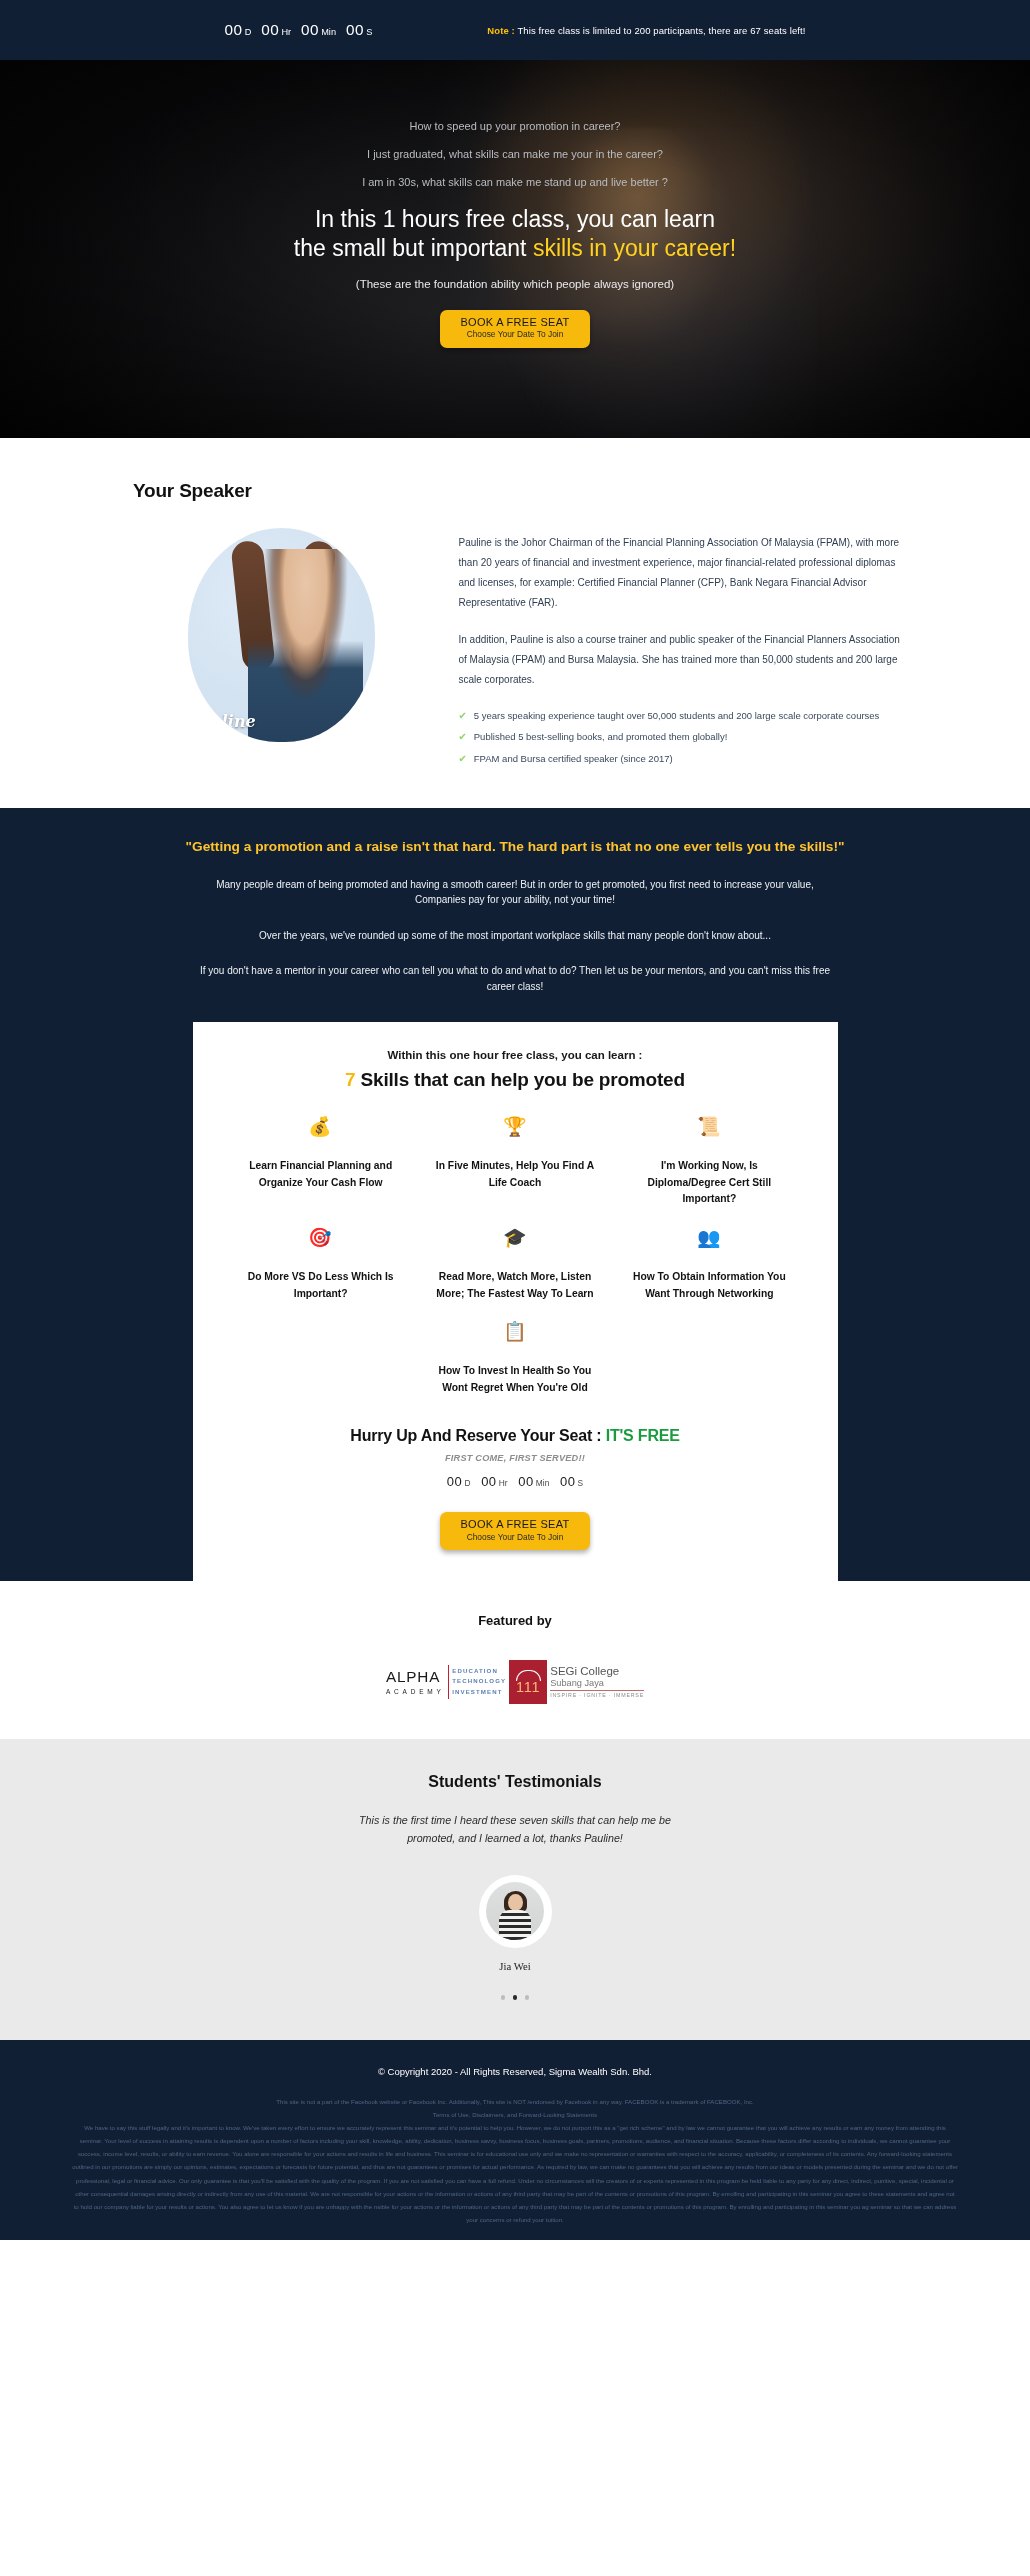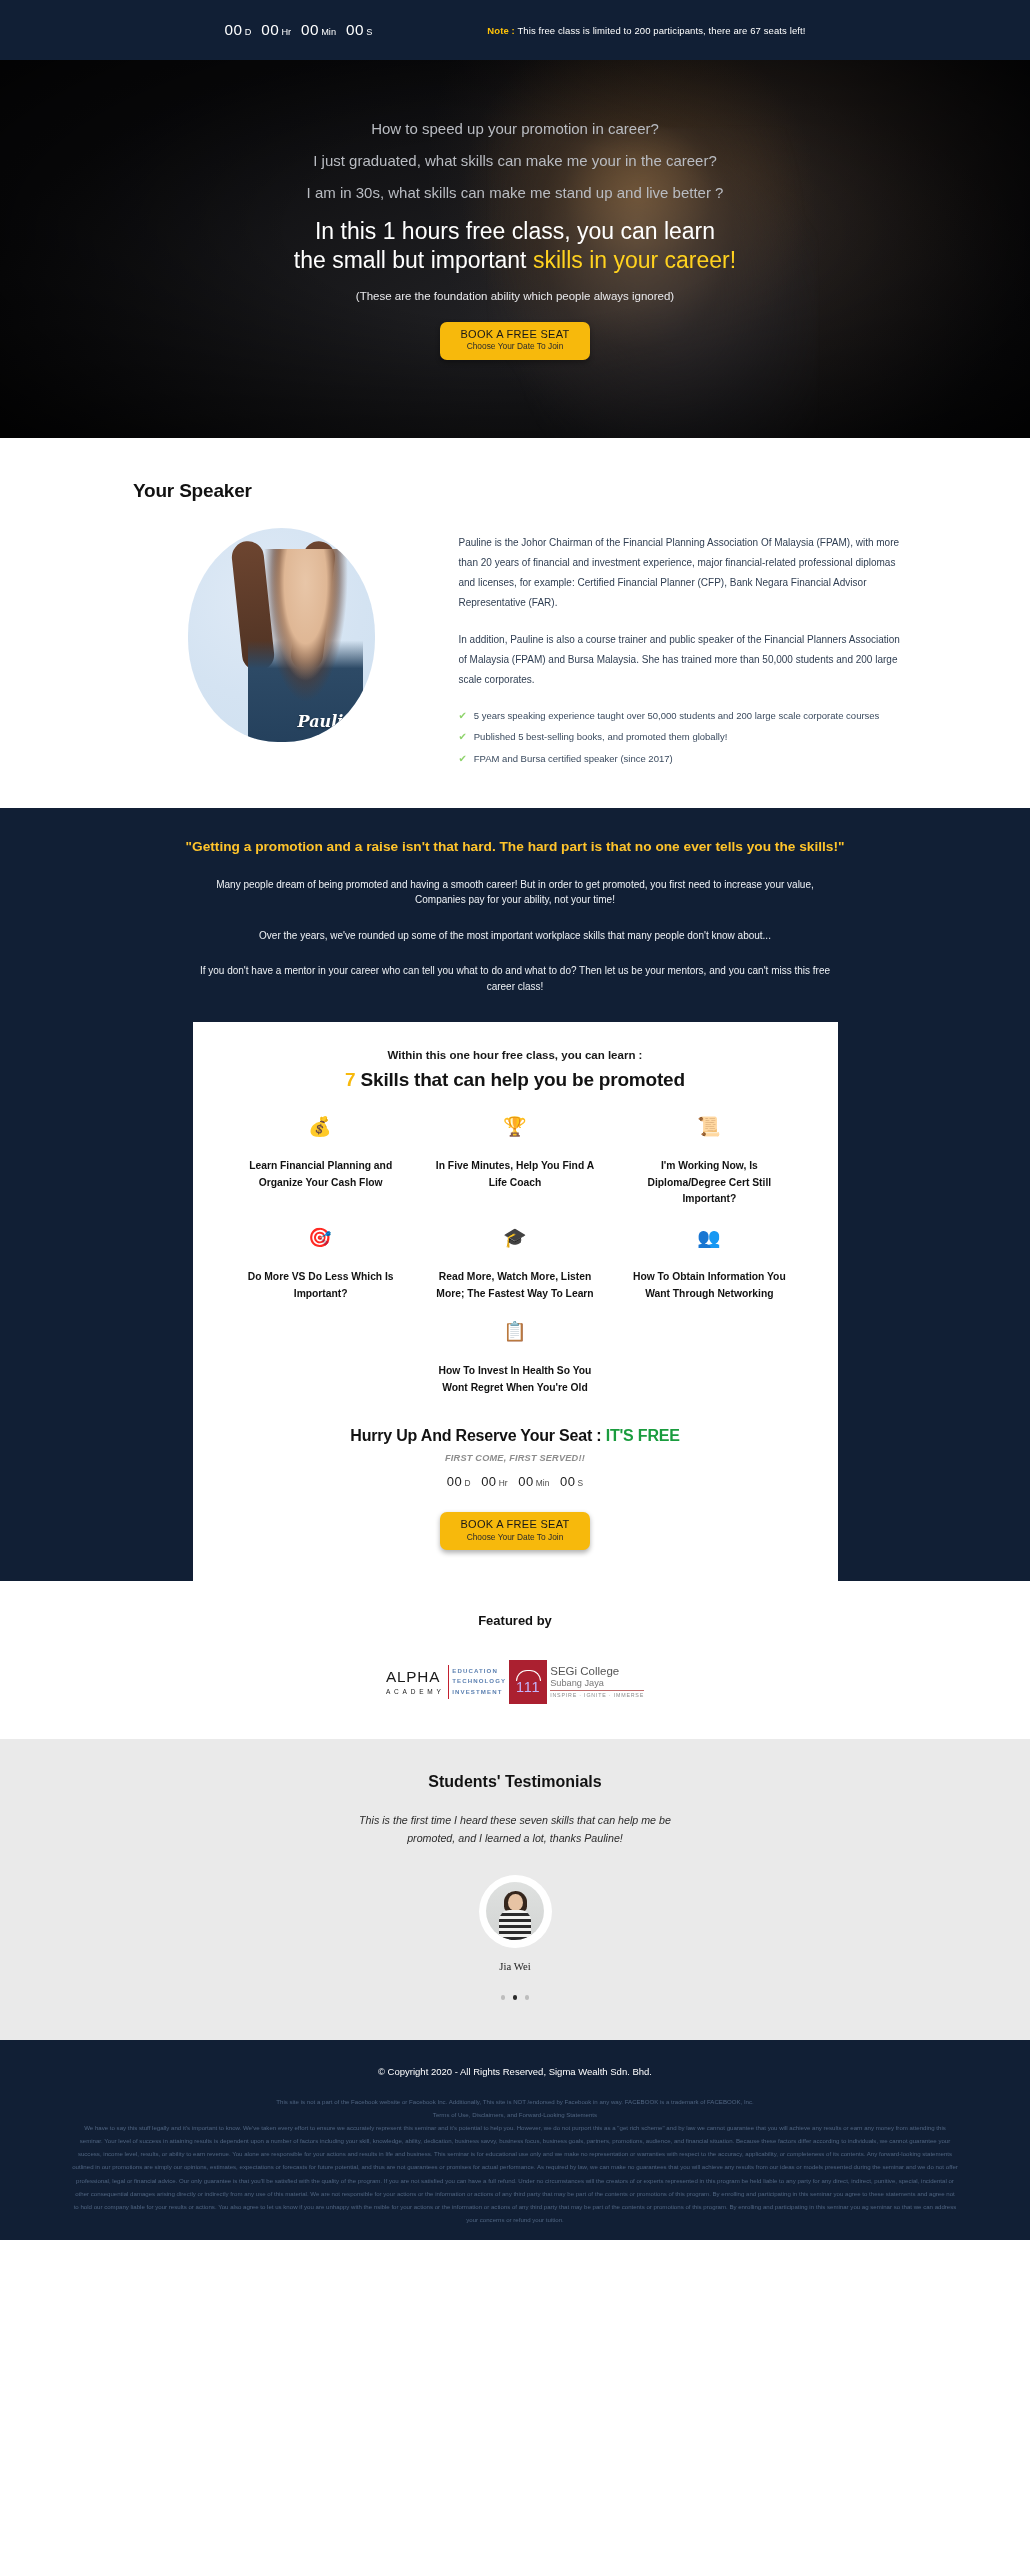--- a/index.html
+++ b/index.html
@@ -57,21 +57,21 @@
     pointer-events:none;
   }
   .hero-inner {
     position: relative;
     z-index: 3;
     padding-top: 61px;
     text-align: center;
   }
   .hero-q {
     color: #b9bcc2;
-    font-size: 15px;
+    font-size: 11px;
     line-height: 1;
     margin-bottom: 17px;
     font-weight: 400;
   }
   .hero-h1 {
     color: #ffffff;
     font-size: 23px;
     line-height: 1.28;
     font-weight: 400;
     margin-top: 10.7px;
@@ -140,21 +140,21 @@
   }
   .photo-hairL, .photo-hairR {
     position:absolute; top:6%; width:32px; height:130px; border-radius: 31px;
     background: linear-gradient(180deg,#6d4530 0%, #4e3223 100%);
   }
   .photo-hairL { left: 26%; transform: rotate(-6deg); }
   .photo-hairR { left: 58%; transform: rotate(7deg); }
   .photo-sig {
     position: absolute;
     bottom: 10.7px; left: 0; right: 10px;
-    text-align: right;
+    text-align: left;
     color: #ffffff;
     font-family: "DejaVu Serif", serif;
     font-style: italic;
     font-weight: 700;
     font-size: 16px;
     text-shadow: 0 0.8px 2.3px rgba(0,0,0,.45);
   }
   .bio-col { flex: 1; padding-top: 4.6px; }
   .bio-p {
     color: #2f3e52;
@@ -266,21 +266,21 @@
   }
   .logo-alpha { text-align: left; }
   .alpha-name { font-size: 15.3px; letter-spacing: 0.8px; color:#1a1a1a; font-weight: 400; }
   .alpha-sub  { font-size: 6.5px; letter-spacing: 3.8px; color:#1a1a1a; margin-top:1.5px; }
   .logo-div { width: 1.5px; height: 34px; background: #c3202f; }
   .alpha-tags { text-align:left; line-height:1.75; }
   .alpha-tags span { display:block; font-size: 6.1px; letter-spacing: 1.1px; color:#5a7fb0; font-weight:700; }
   .segi-mark {
     width: 38px; height: 44px; background: #ab2030;
     display:flex; align-items:center; justify-content:center;
-    color:#c4b5fd; font-size: 16px; letter-spacing:-0.8px; position:relative;
+    color:#fdba74; font-size: 16px; letter-spacing:-0.8px; position:relative;
   }
   .segi-mark .dome { position:absolute; top:10px; left:6.9px; width:24.4px; height:11.5px;
     border: 1.5px solid #fff; border-bottom:none; border-radius: 24.4px 24.4px 0 0; }
   .segi-mark .pillars { position:absolute; bottom:9.2px; font-size:14.5px; letter-spacing:0.8px; }
   .segi-text { text-align:left; }
   .segi-name { font-size: 11.5px; color:#555; }
   .segi-city { font-size: 9.2px; color:#777; margin-top:0.8px; }
   .segi-rule { width: 100%; height: 0.8px; background: #c06a6a; margin: 2.3px 0 1.5px; }
   .segi-tag  { font-size: 5.3px; letter-spacing: 0.8px; color:#8a8a8a; }
 

